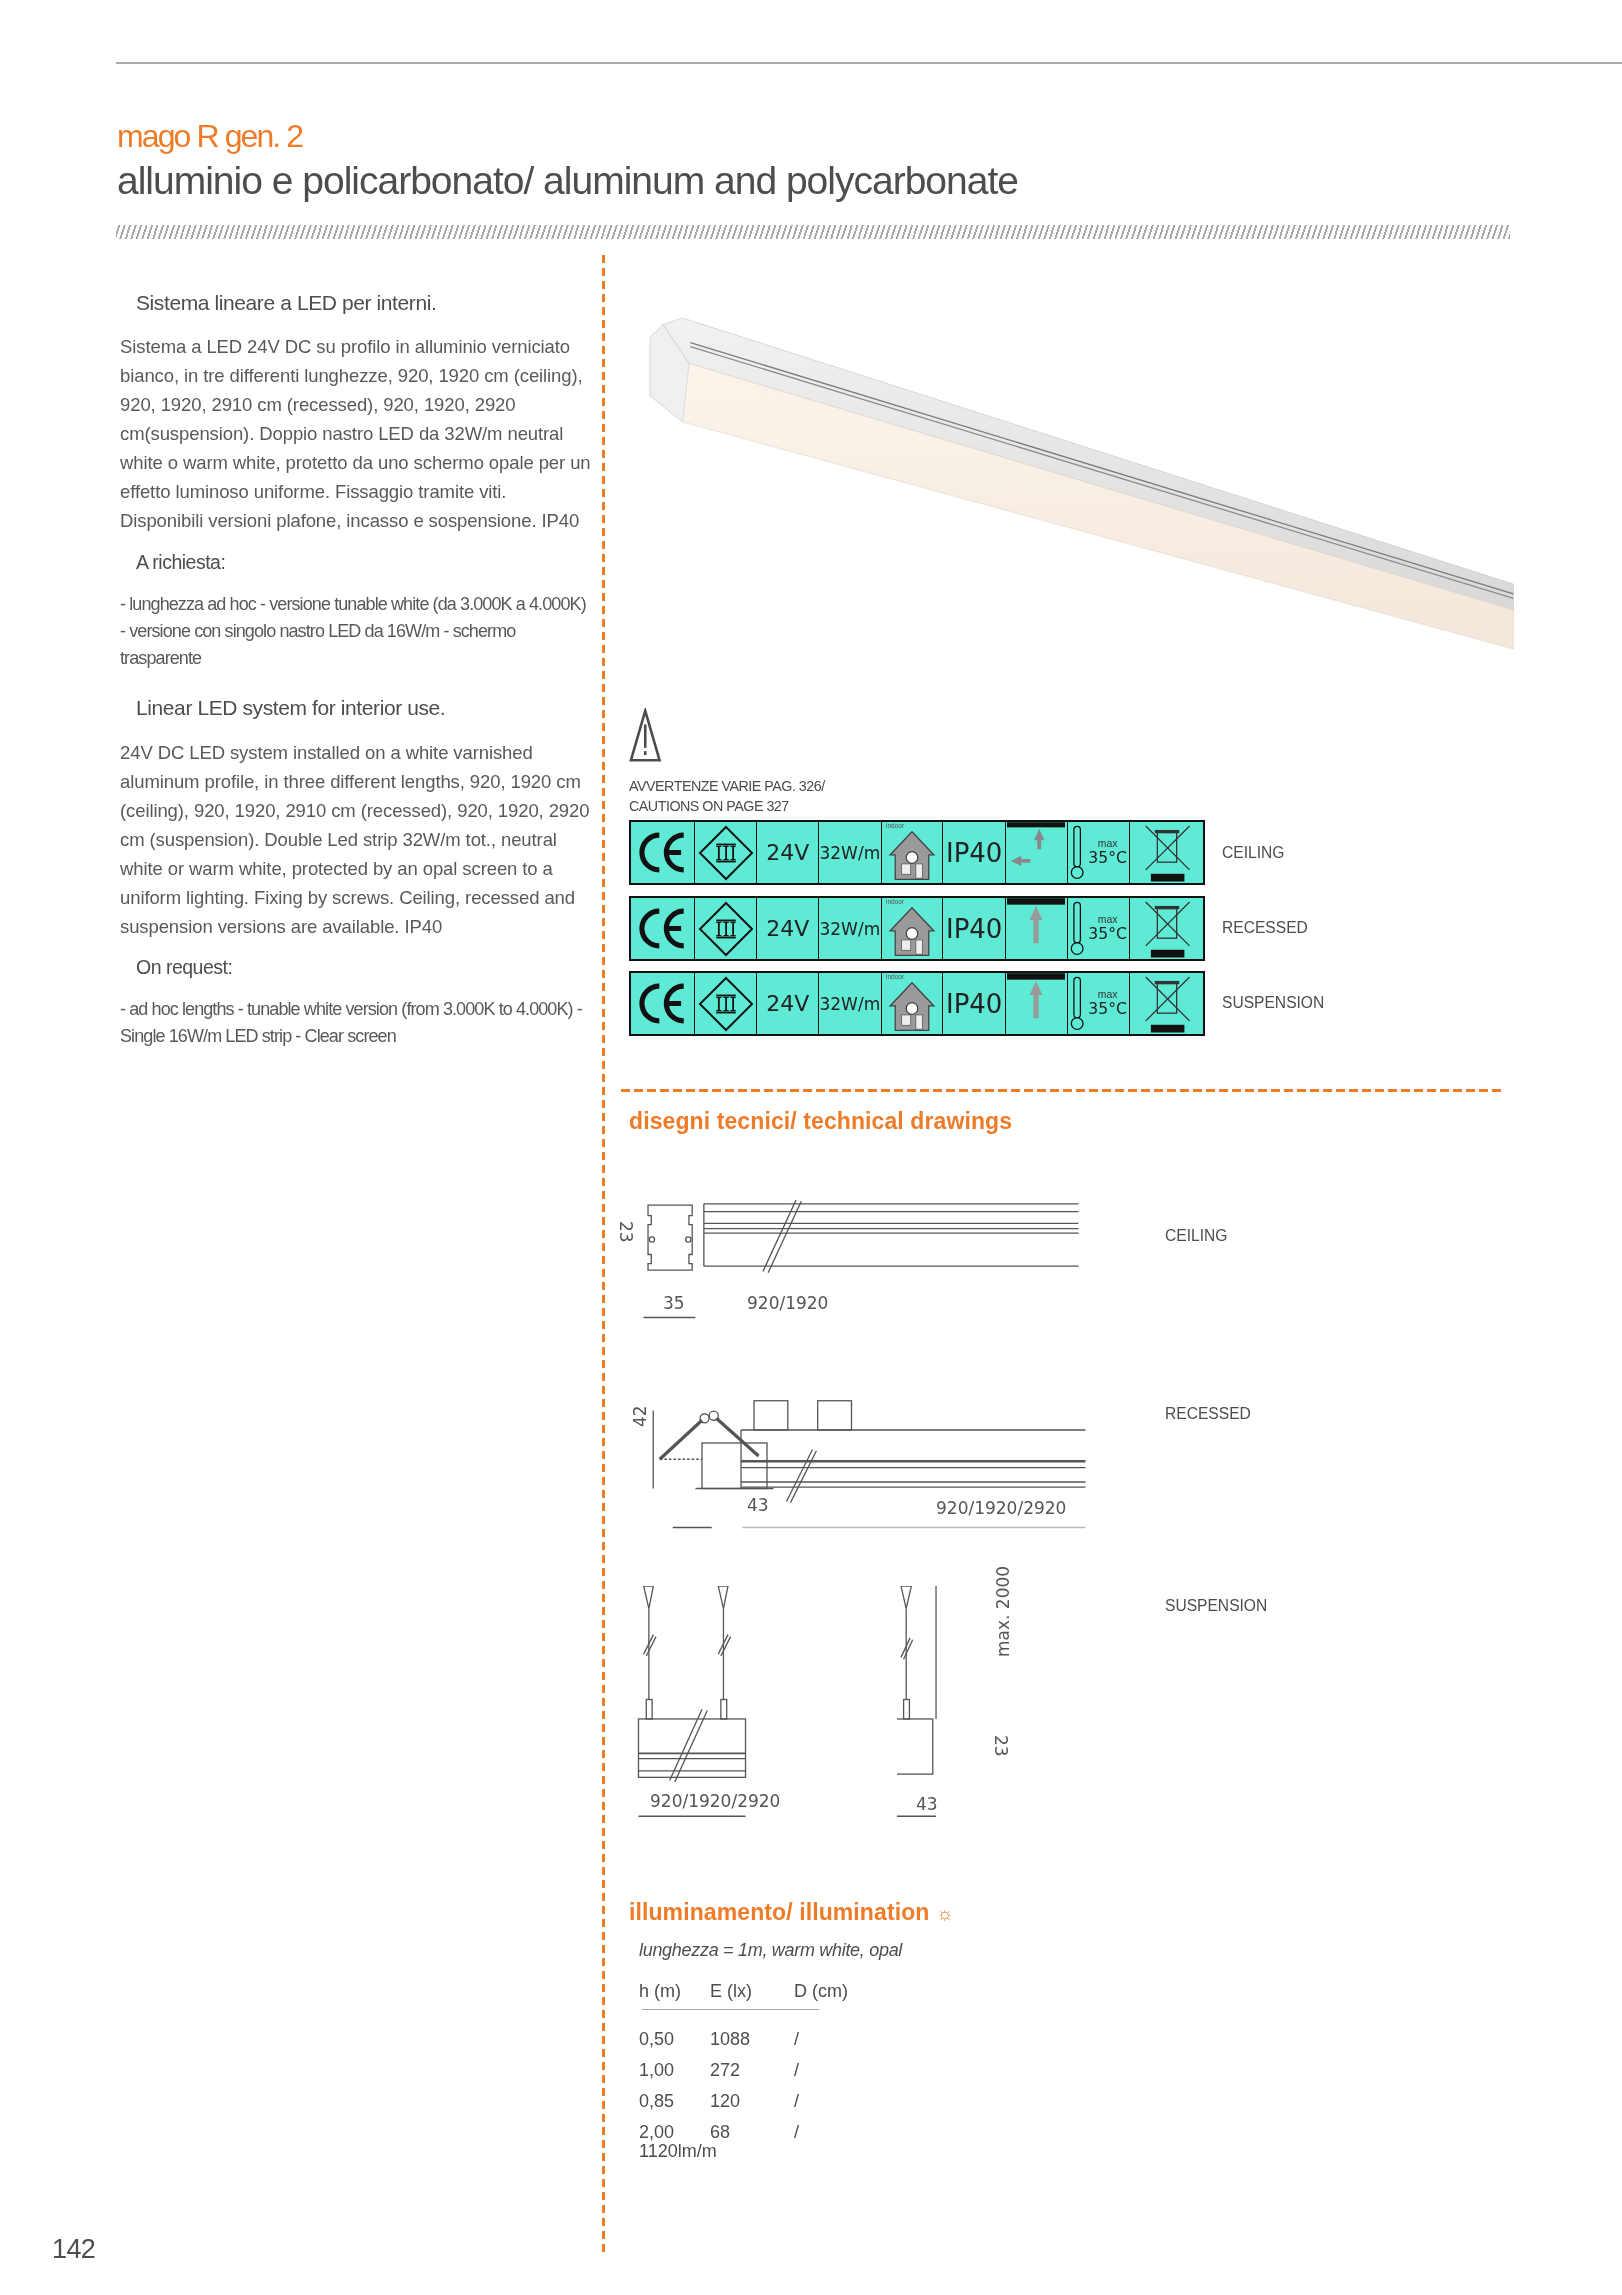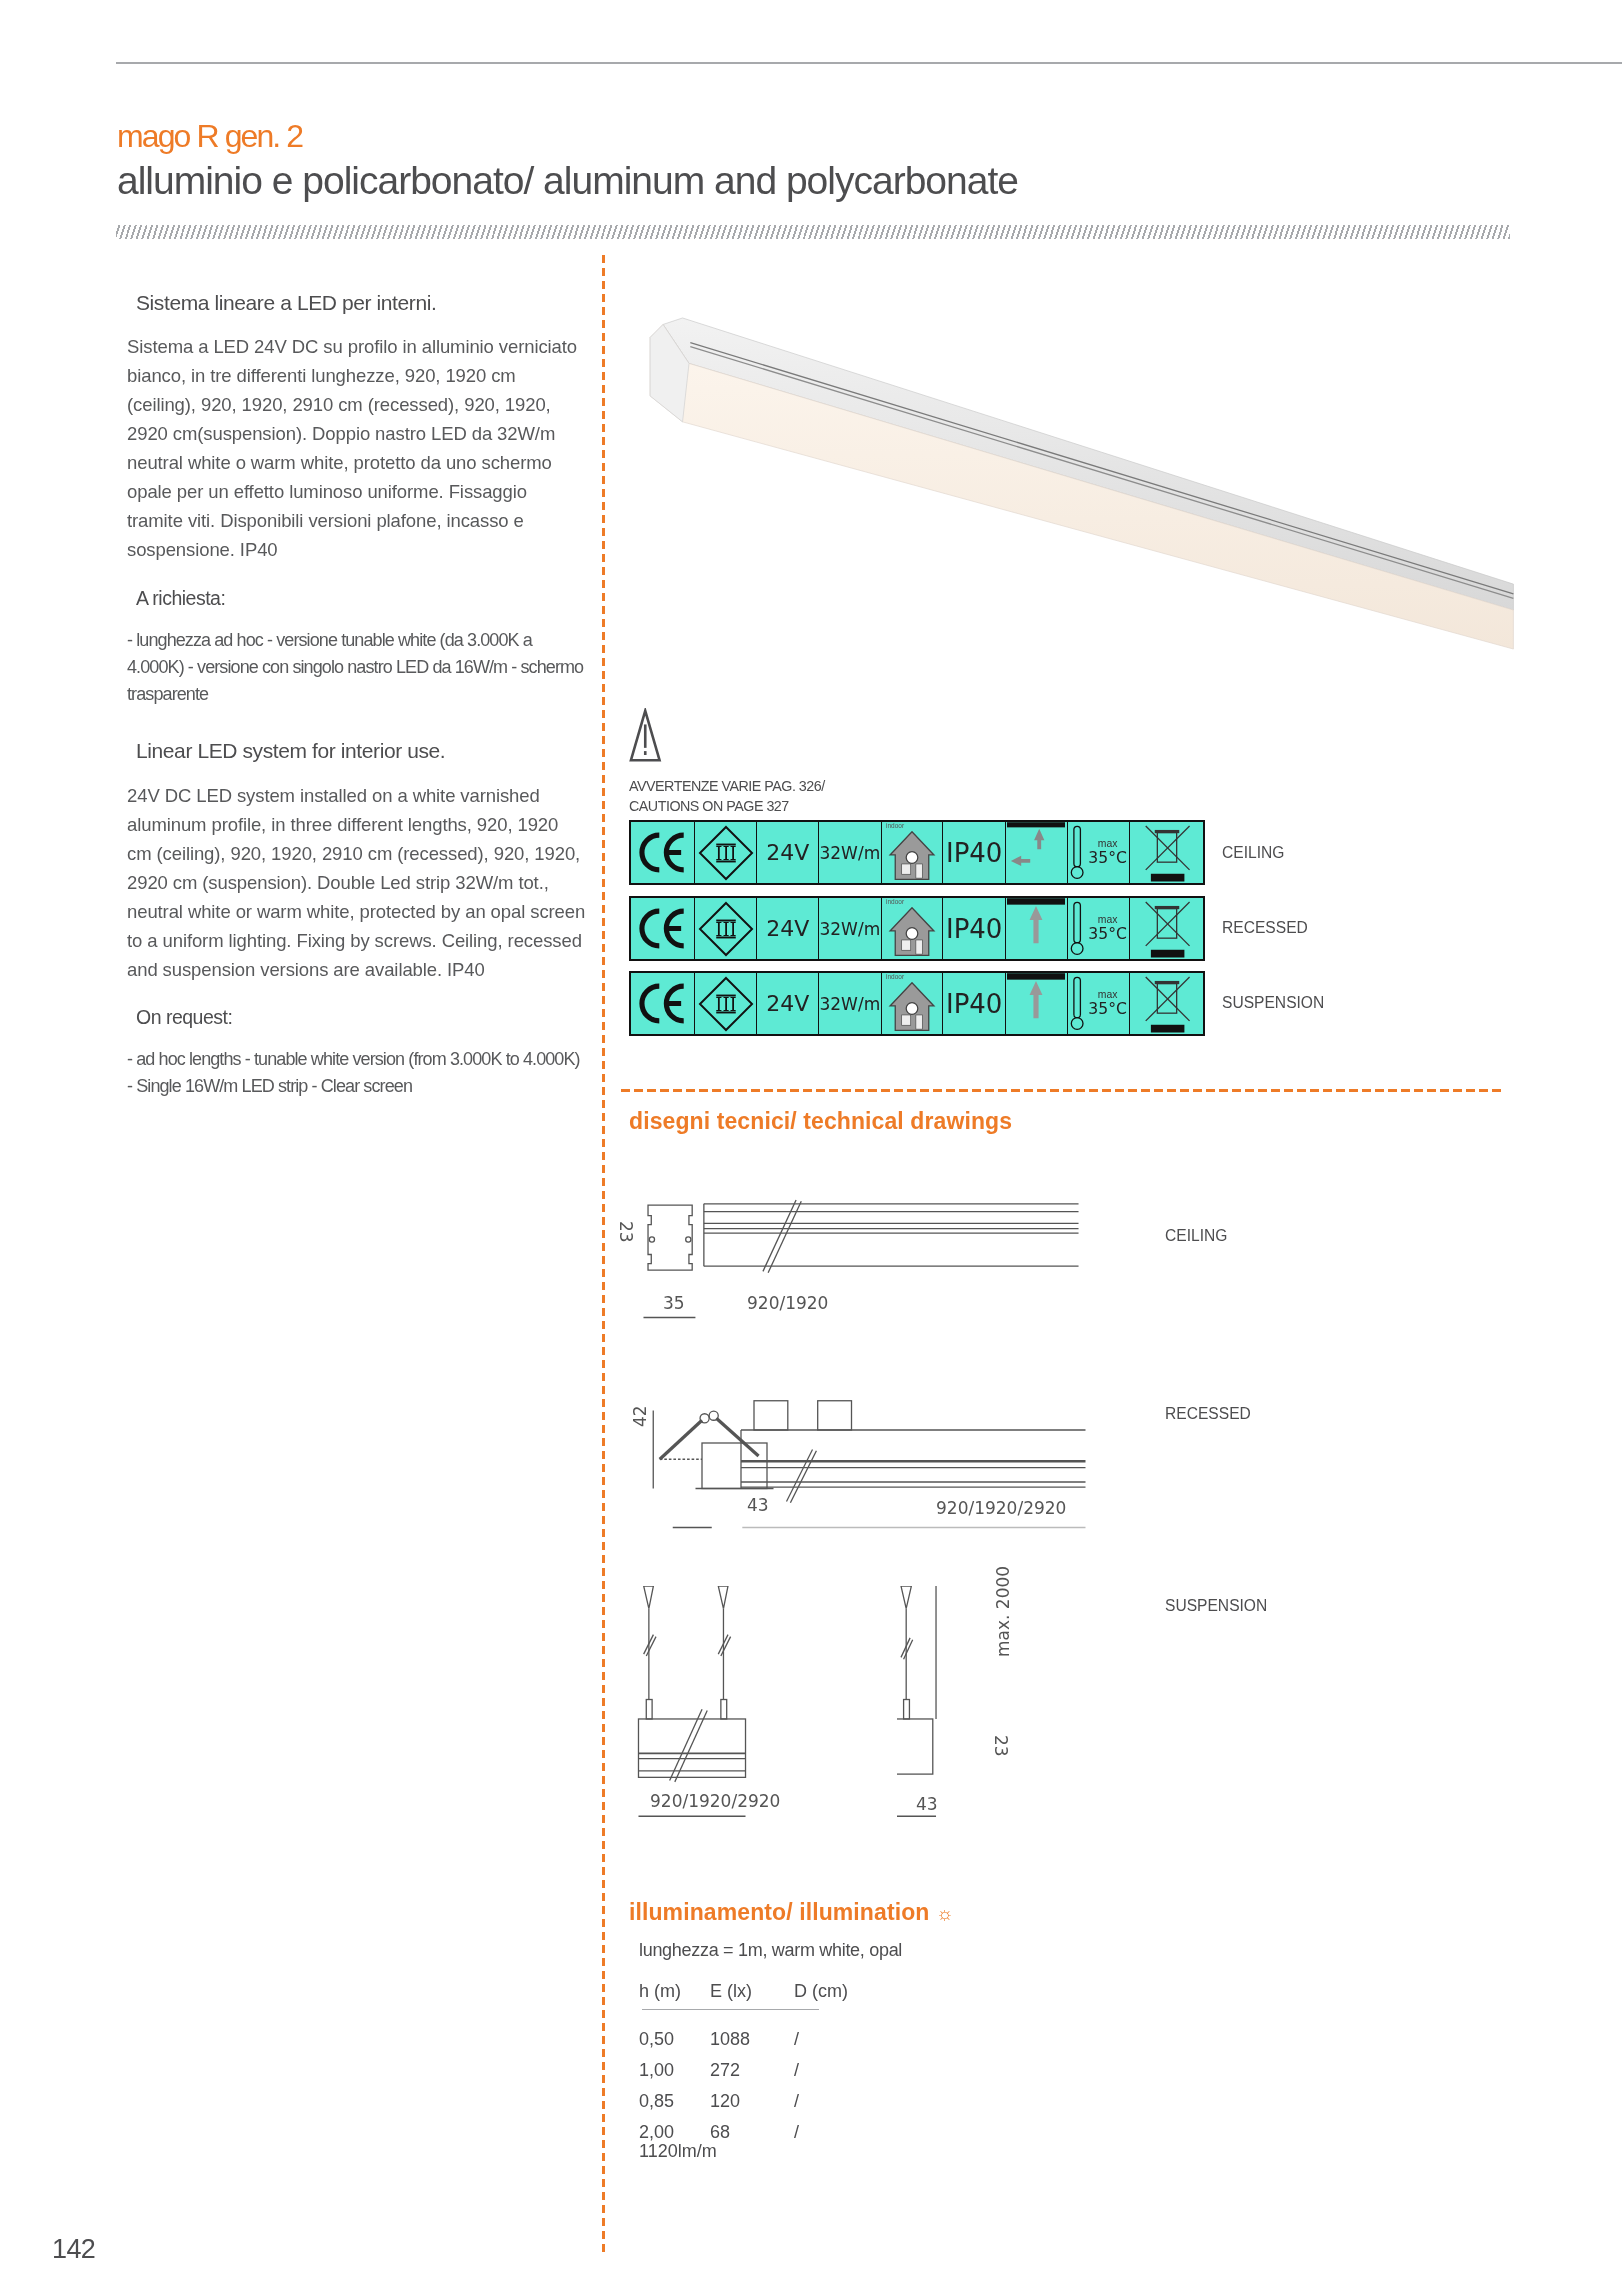--- a/index.html
+++ b/index.html
@@ -12,41 +12,41 @@
   .subtitle { position: absolute; left: 117px; top: 161px; font-size: 39px; color: #4d4d4f; letter-spacing: -1px; line-height: 1; }
   .hatch { position: absolute; left: 116px; top: 225px; width: 1394px; height: 14.3px;
     background: repeating-linear-gradient(-72deg, #a7a9ac 0 1.9px, transparent 1.9px 5.2px); }
   .vdash { position: absolute; left: 602px; top: 255px; width: 2.6px; height: 2002px;
     background: repeating-linear-gradient(180deg, #ee7b27 0 8.4px, transparent 8.4px 13px); }
   .hdash { position: absolute; left: 621px; top: 1089px; width: 881px; height: 2.6px;
     background: repeating-linear-gradient(90deg, #ee7b27 0 9px, transparent 9px 13px); }
 
   .left-col { position: absolute; left: 120px; top: 273px; width: 474px; }
   .left-col h3 { margin: 16px; font-size: 21px; font-weight: normal; color: #4d4d4f; letter-spacing: -0.4px; line-height: 1.3; }
-  .left-col p { margin: 7px; font-size: 18.5px; line-height: 29px; color: #58595b; letter-spacing: -0.1px; }
+  .left-col p { margin: 0; font-size: 18.5px; line-height: 29px; color: #58595b; letter-spacing: -0.1px; }
   .left-col .sub { font-size: 19.5px; margin-top: 7.8px; letter-spacing: -0.5px; }
   .left-col .req { font-size: 18px; line-height: 27px; letter-spacing: -0.9px; }
   .left-col .gap { height: 6.5px; }
 
   .product-photo { position: absolute; left: 643px; top: 305px; width: 871px; height: 370px; }
 
   .warning { position: absolute; left: 629px; top: 708px; }
   .caution-text { position: absolute; left: 629px; top: 777px; font-size: 14.3px; line-height: 19.5px; color: #4d4d4f; letter-spacing: -0.5px; }
 
   .symbol-row { position: absolute; left: 629px; height: 65px; width: 576px; display: flex; border: 2.6px solid #111; box-sizing: border-box; }
   .symbol-row .cell { border-right: 1.9px solid #111; height: 100%; display: flex; align-items: center; justify-content: center; position: relative; box-sizing: border-box; background: #5eead4; }
   .symbol-row .cell:last-child { border-right: none; }
   .cell-text { font-family: "DejaVu Sans", sans-serif; color: #222; }
   .row-label { position: absolute; left: 1222px; font-size: 15.6px; color: #4d4d4f; }
 
   .section-title { position: absolute; left: 629px; font-size: 23px; font-weight: bold; color: #ee7b27; letter-spacing: 0.1px; }
   .drawing { position: absolute; }
   .draw-label { position: absolute; left: 1165px; font-size: 15.6px; color: #4d4d4f; }
 
-  .illum-sub { position: absolute; left: 639px; top: 1940px; font-size: 18px; color: #4d4d4f; letter-spacing: -0.3px; }
+  .illum-sub { position: absolute; left: 639px; top: 1940px; font-size: 18px; color: #4d4d4f; letter-spacing: -0.3px; font-style: italic; }
   .illum-table { position: absolute; left: 639px; top: 1959px; font-size: 18px; color: #4d4d4f; }
   .illum-table .hdr { display: flex; height: 26px; align-items: flex-end; margin-top: 17px; }
   .illum-table .rule { width: 177px; height: 1.3px; background: #a7a9ac; margin: 6.5px 0 0 2.6px; }
   .illum-table .row { display: flex; height: 31px; align-items: center; }
   .illum-table .row:first-of-type { margin-top: 0; }
   .c1 { width: 71px; } .c2 { width: 84px; } .c3 { width: 78px; }
   .lumen { position: absolute; left: 639px; top: 2141px; font-size: 18px; color: #4d4d4f; }
   .page-num { position: absolute; left: 52px; top: 2234px; font-size: 27px; color: #4d4d4f; letter-spacing: -0.6px; }
 </style>
 </head>

